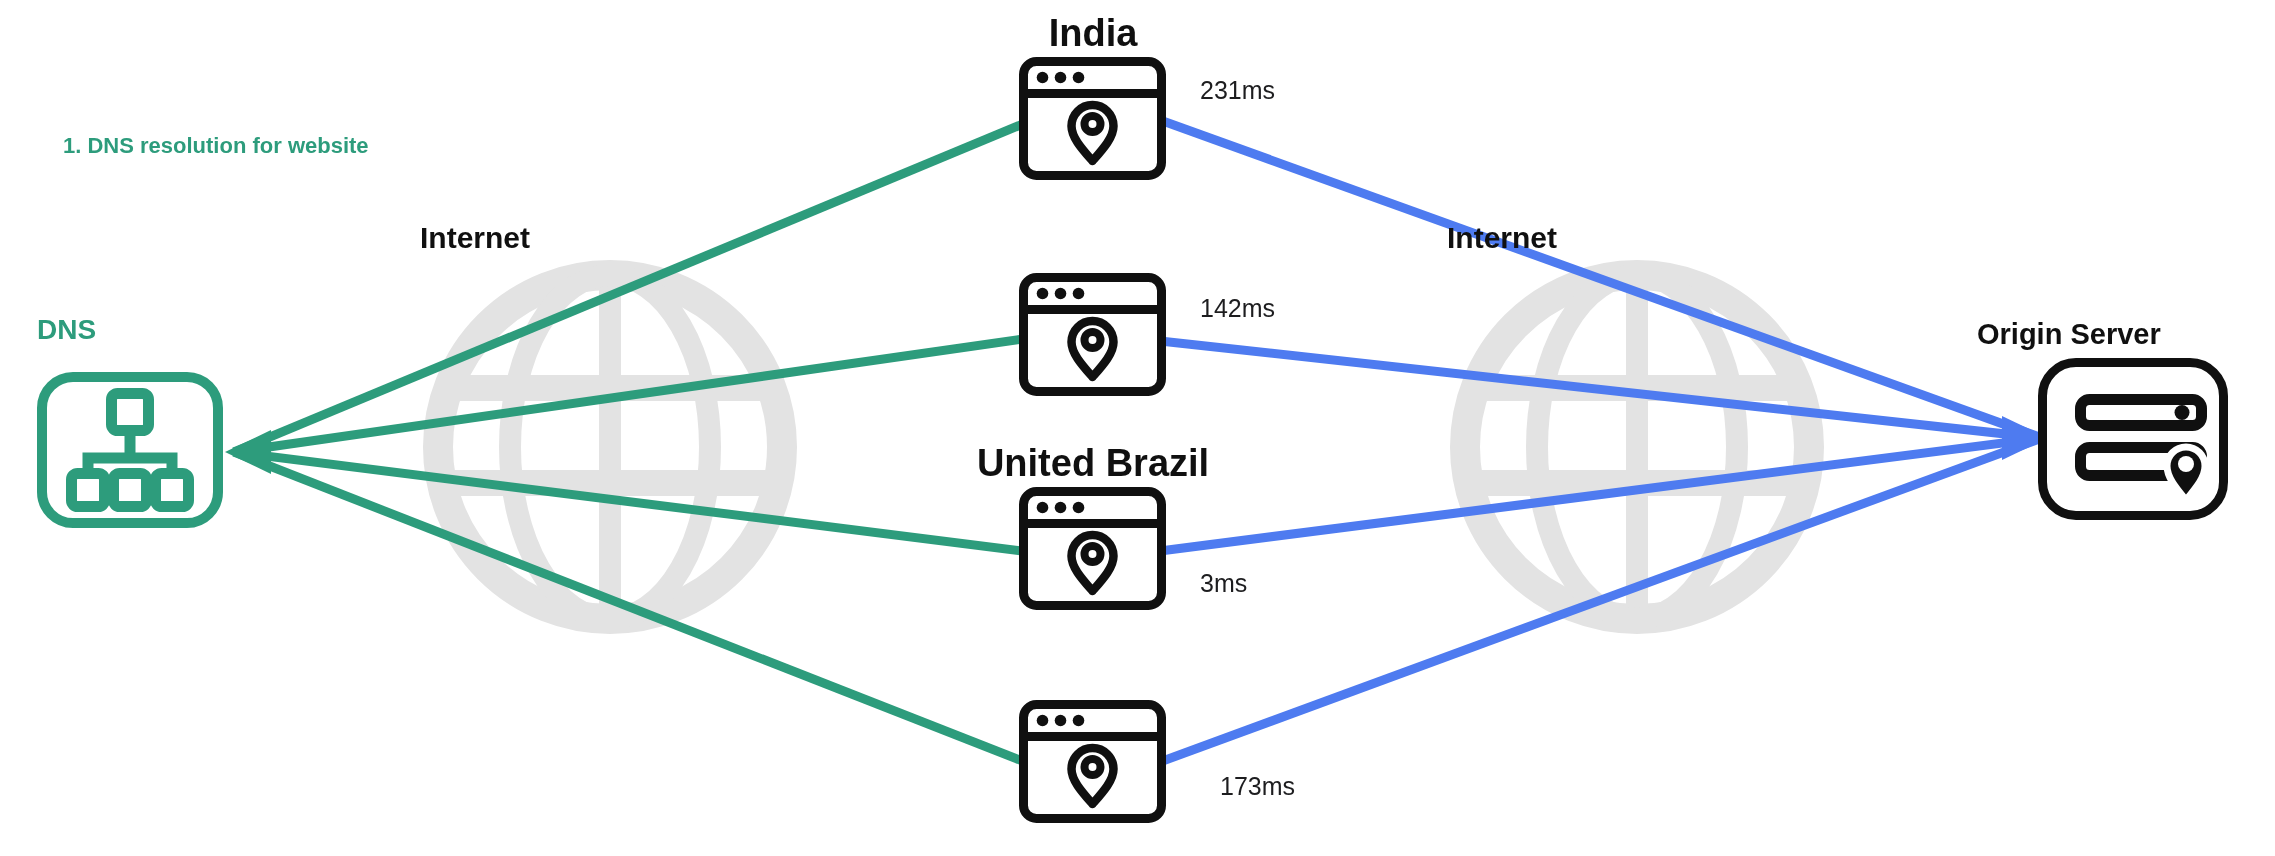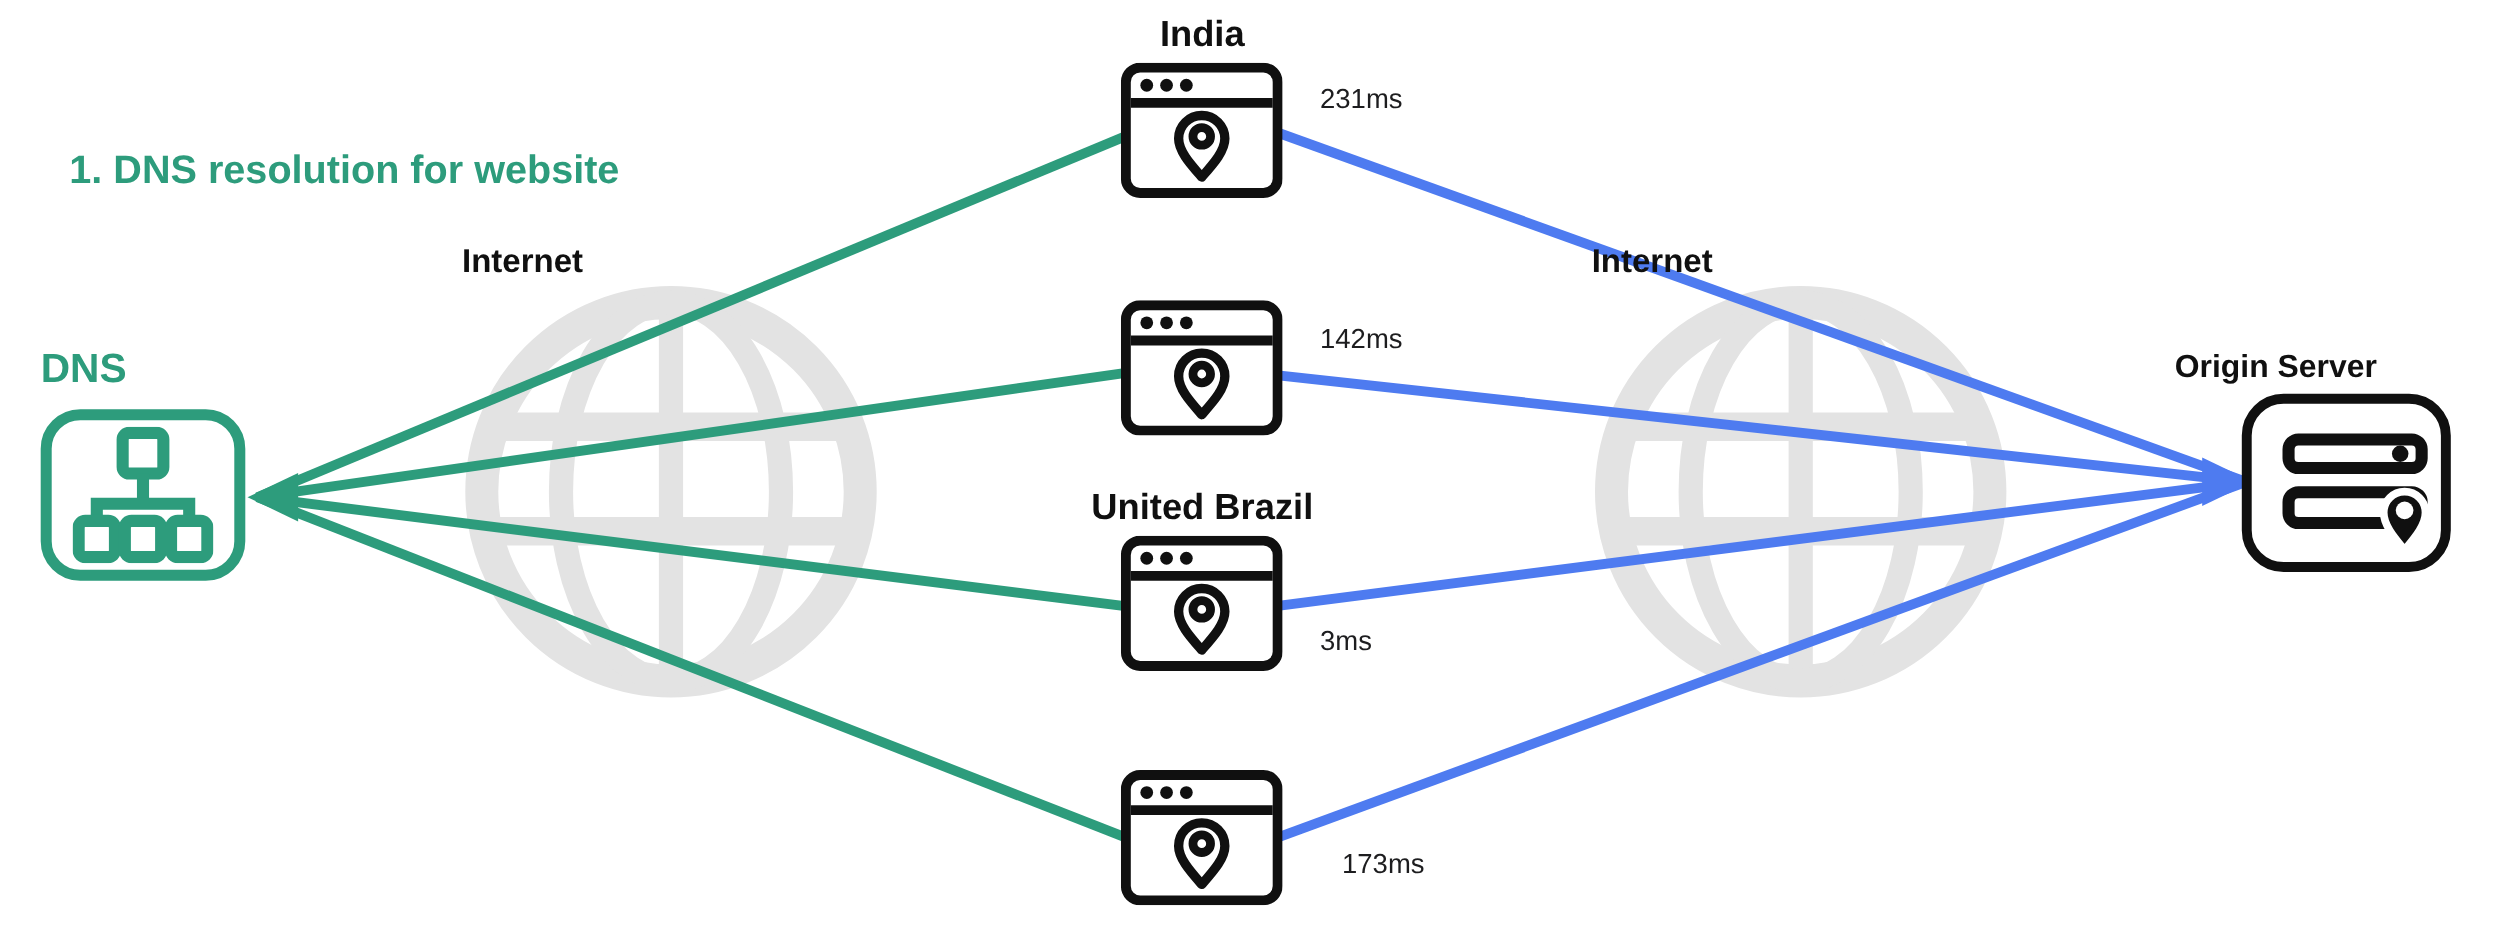--- a/index.html
+++ b/index.html
@@ -13,44 +13,44 @@
   .canvas{
     position:relative;width:2275px;height:856px;background:#fff;
     font-family:"Liberation Sans",sans-serif;overflow:hidden;
   }
   .globe{position:absolute;z-index:1;}
   .lines{position:absolute;left:0;top:0;z-index:2;}
   .layer3{position:absolute;z-index:3;}
 
   .lbl{position:absolute;z-index:4;font-weight:700;color:var(--ink);
        font-size:30px;text-align:left;line-height:1.15;white-space:nowrap;}
-  .step{position:absolute;z-index:4;font-weight:700;font-size:36px;white-space:nowrap;}
+  .step{position:absolute;z-index:4;font-weight:700;font-size:22px;white-space:nowrap;}
   .step1{left:63px;top:133px;color:var(--green);}
   .step2{left:1727px;top:133px;color:var(--blue-text);}
 
   .internet-left{left:420px;top:221px;width:380px;}
   .internet-right{left:1447px;top:221px;width:380px;}
 
-  .dns-lbl{left:37px;top:314px;width:186px;color:var(--green);font-size:37px;}
+  .dns-lbl{left:37px;top:314px;width:186px;color:var(--green);font-size:28px;}
   .dns-box{
     left:37px;top:372px;width:186px;height:156px;box-sizing:border-box;
     border:10px solid var(--green);border-radius:36px;
     display:flex;align-items:center;justify-content:center;background:#fff;
   }
 
   .origin-lbl{left:1977px;top:318px;width:300px;font-size:29px;}
   .origin-box{
     left:2038px;top:358px;width:190px;height:162px;box-sizing:border-box;
     border:9px solid var(--ink);border-radius:38px;
     display:flex;align-items:center;justify-content:center;background:#fff;
   }
 
   .node{position:absolute;z-index:3;left:943px;width:300px;height:260px;}
   .node-label{position:absolute;top:0;left:0;width:300px;text-align:center;
-              font-weight:700;font-size:33px;color:var(--ink);white-space:nowrap;}
+              font-weight:700;font-size:38px;color:var(--ink);white-space:nowrap;}
   .node-icon{position:absolute;left:76px;top:45px;}
   .latency{position:absolute;left:257px;font-size:25px;font-weight:400;
            color:#1d1d1f;white-space:nowrap;}
   .node-india{top:12px;}    .node-india .latency{top:64px;}
   .node-germany{top:228px;} .node-germany .latency{top:66px;}
   .node-us{top:442px;}      .node-us .latency{top:127px;}
   .node-brazil{top:655px;}  .node-brazil .latency{top:117px;margin-left:20px;}
 </style>
 </head>
 <body>

